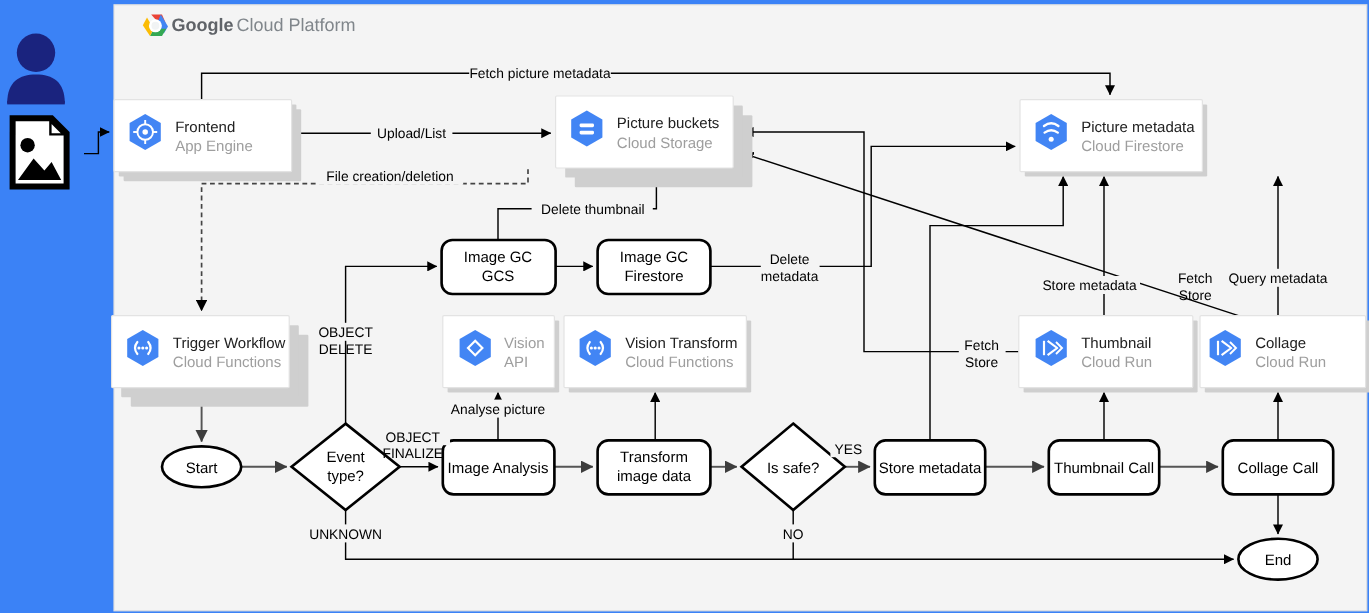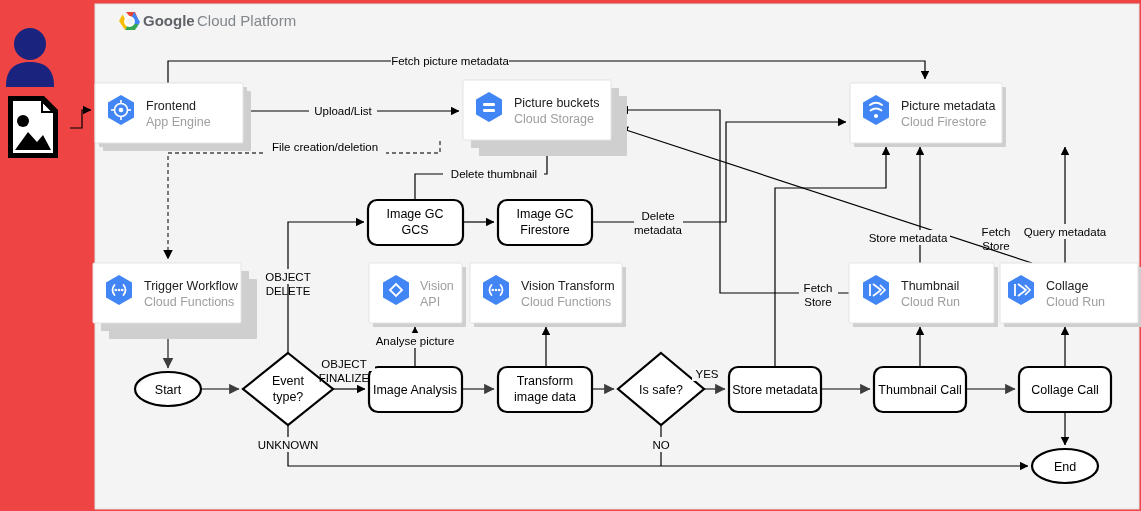--- a/index.html
+++ b/index.html
@@ -1,17 +1,17 @@
 <!DOCTYPE html>
 <html><head>
 <meta charset="utf-8">
 <style>
   html,body{margin:0;padding:0;background:#ffffff;}
   body{width:1141px;height:511px;font-family:"Liberation Sans",sans-serif;}
-  #stage{position:relative;width:1141px;height:511px;overflow:hidden;background:#ef4444;}
+  #stage{position:relative;width:1141px;height:511px;overflow:hidden;background:#3b82f6;}
   #canvas{position:absolute;left:0;top:0;width:1141px;height:511px;}
   .gcp-panel{fill:#f4f4f4;stroke:#e0e0e0;stroke-width:1;}
   .flowline{fill:none;stroke:#000000;stroke-width:1.2;}
   .flowline-gray{fill:none;stroke:#555555;stroke-width:1.6;}
   .flowline-dashed{fill:none;stroke:#444444;stroke-width:1.4;stroke-dasharray:4 3;}
   .proc-box{fill:#ffffff;stroke:#000000;stroke-width:2.2;}
   .term-shape{fill:#ffffff;stroke:#000000;stroke-width:2.2;}
   .card-shadow{fill:#cfcfcf;}
   .card-body{fill:#ffffff;stroke:#e3e3e3;stroke-width:1;}
   .lbl{font-family:"Liberation Sans",sans-serif;font-size:11.5px;fill:#000000;}

